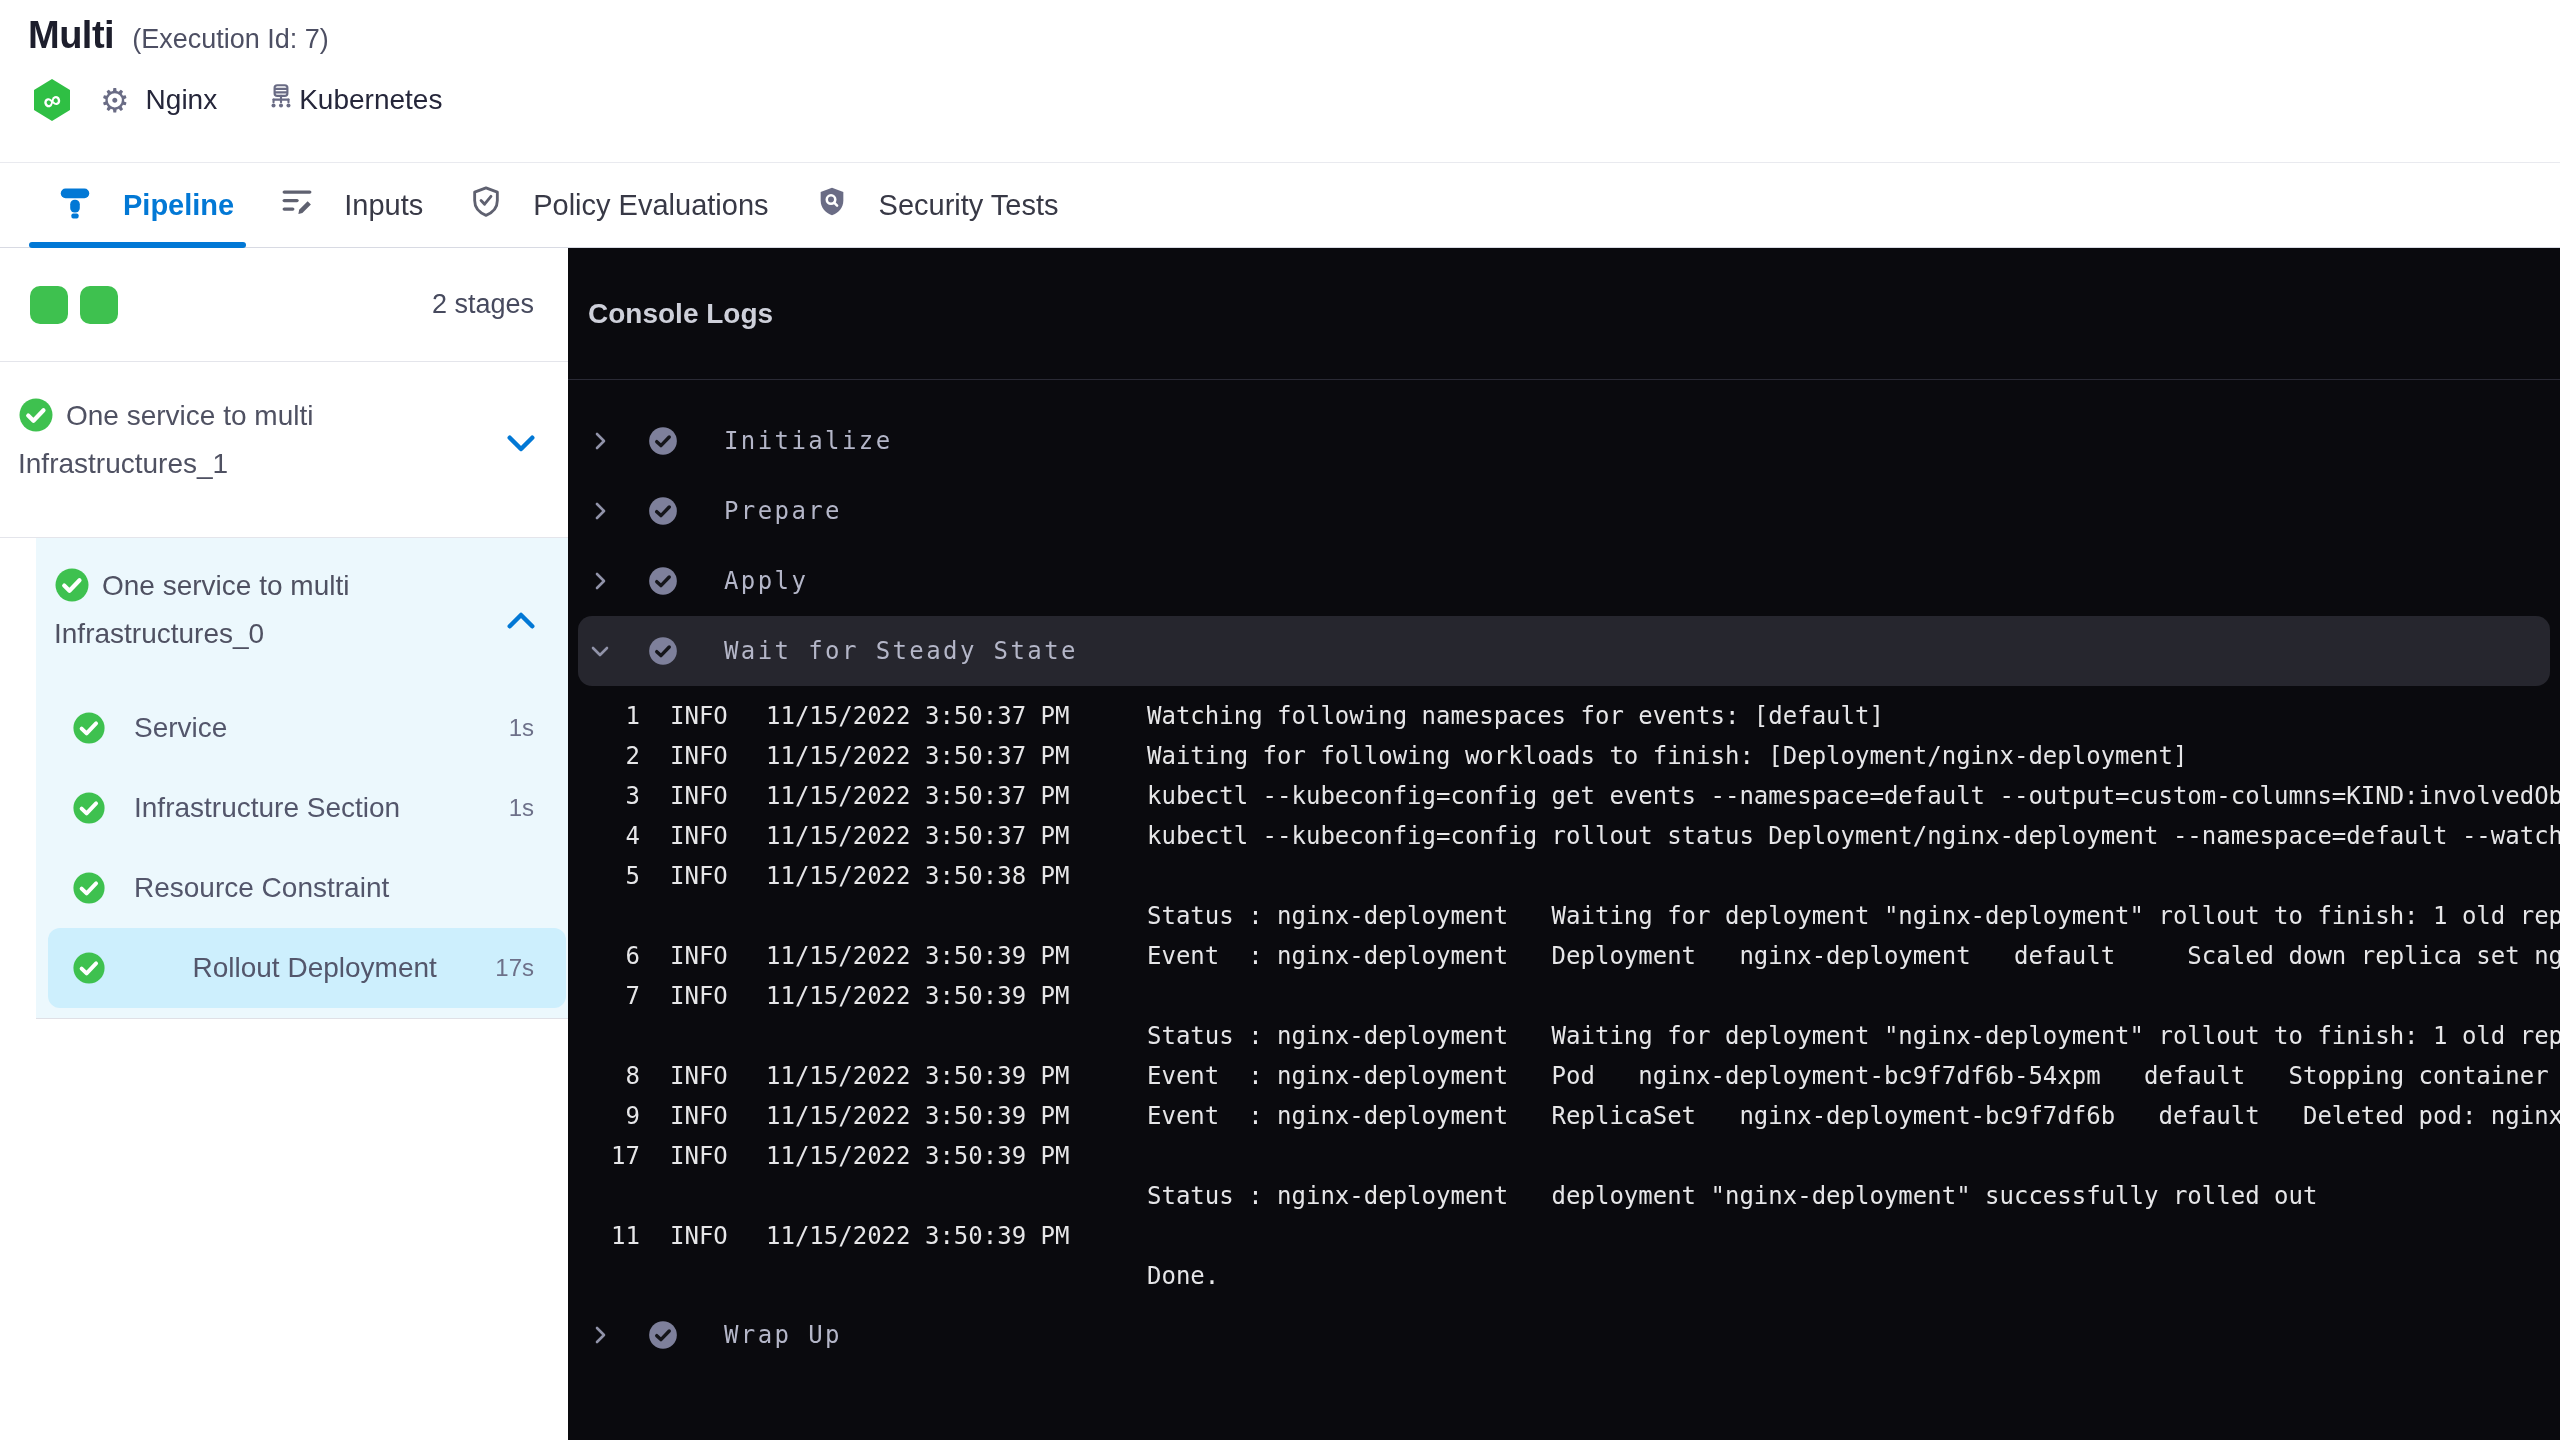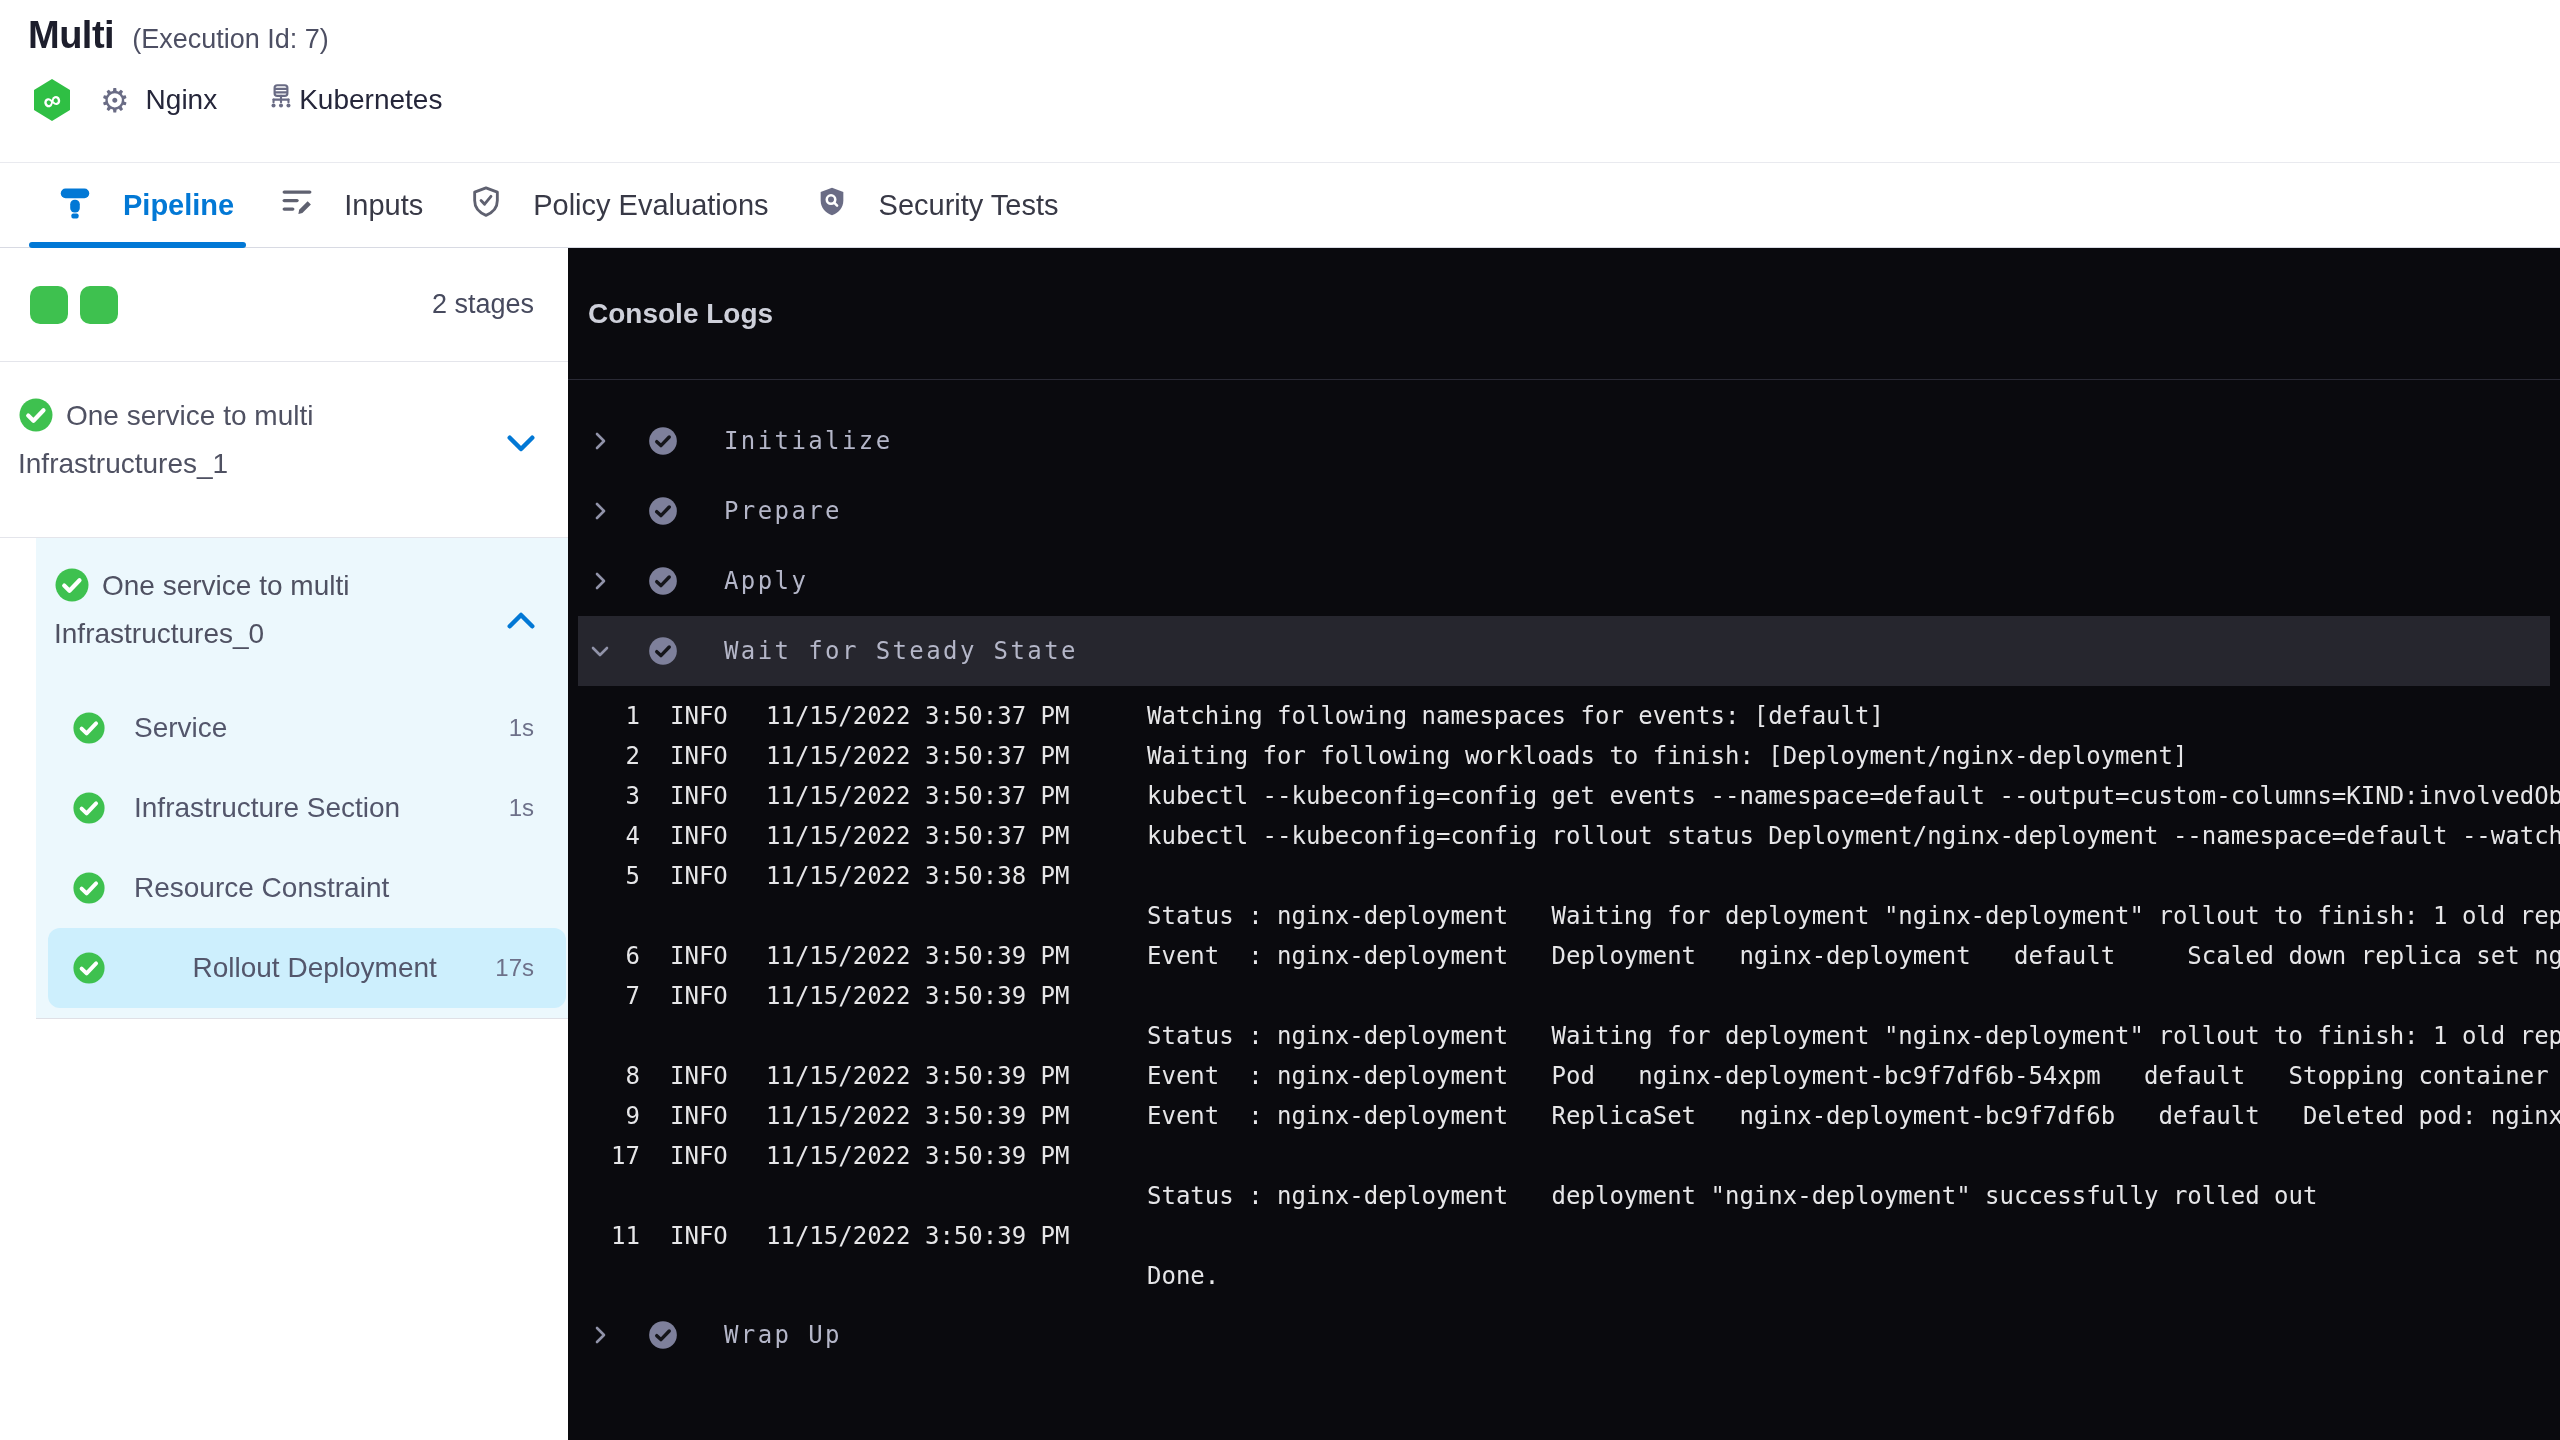--- a/index.html
+++ b/index.html
@@ -57,21 +57,21 @@
   
   .console { flex:1; background:#0a0a0e; overflow:hidden; display:flex; flex-direction:column; }
   .console-header { height:132px; flex:none; border-bottom:1px solid #2a2a35;
                     display:flex; align-items:center; padding-left:20px;
                     font-size:28px; font-weight:700; color:#ced0da; }
   .console-body { padding-top:26px; font-family:"DejaVu Sans Mono", monospace; }
   .csection { height:70px; display:flex; align-items:center; padding-left:20px;
               font-size:24px; color:#b4b6c8; letter-spacing:2.4px; cursor:pointer; }
   .csection .cchev { width:24px; margin-right:36px; display:flex; }
   .csection .ccheck { margin-right:46px; display:flex; }
-  .csection.selected { background:#26262e; border-radius:0; margin:0 10px; padding-left:10px; }
+  .csection.selected { background:#26262e; border-radius:14px; margin:0 10px; padding-left:10px; }
   .logblock { padding:10px 0 4px 0; }
   .log-line { display:flex; height:40px; line-height:40px; font-size:24px;
               color:#e6e6e8; white-space:pre; }
   .log-line .ln  { width:72px; text-align:right; flex:none; }
   .log-line .lvl { margin-left:30px; width:96px; flex:none; }
   .log-line .ts  { width:381px; flex:none; }
   .log-line .msg { flex:1; overflow:hidden; }
 </style>
 </head>
 <body>

